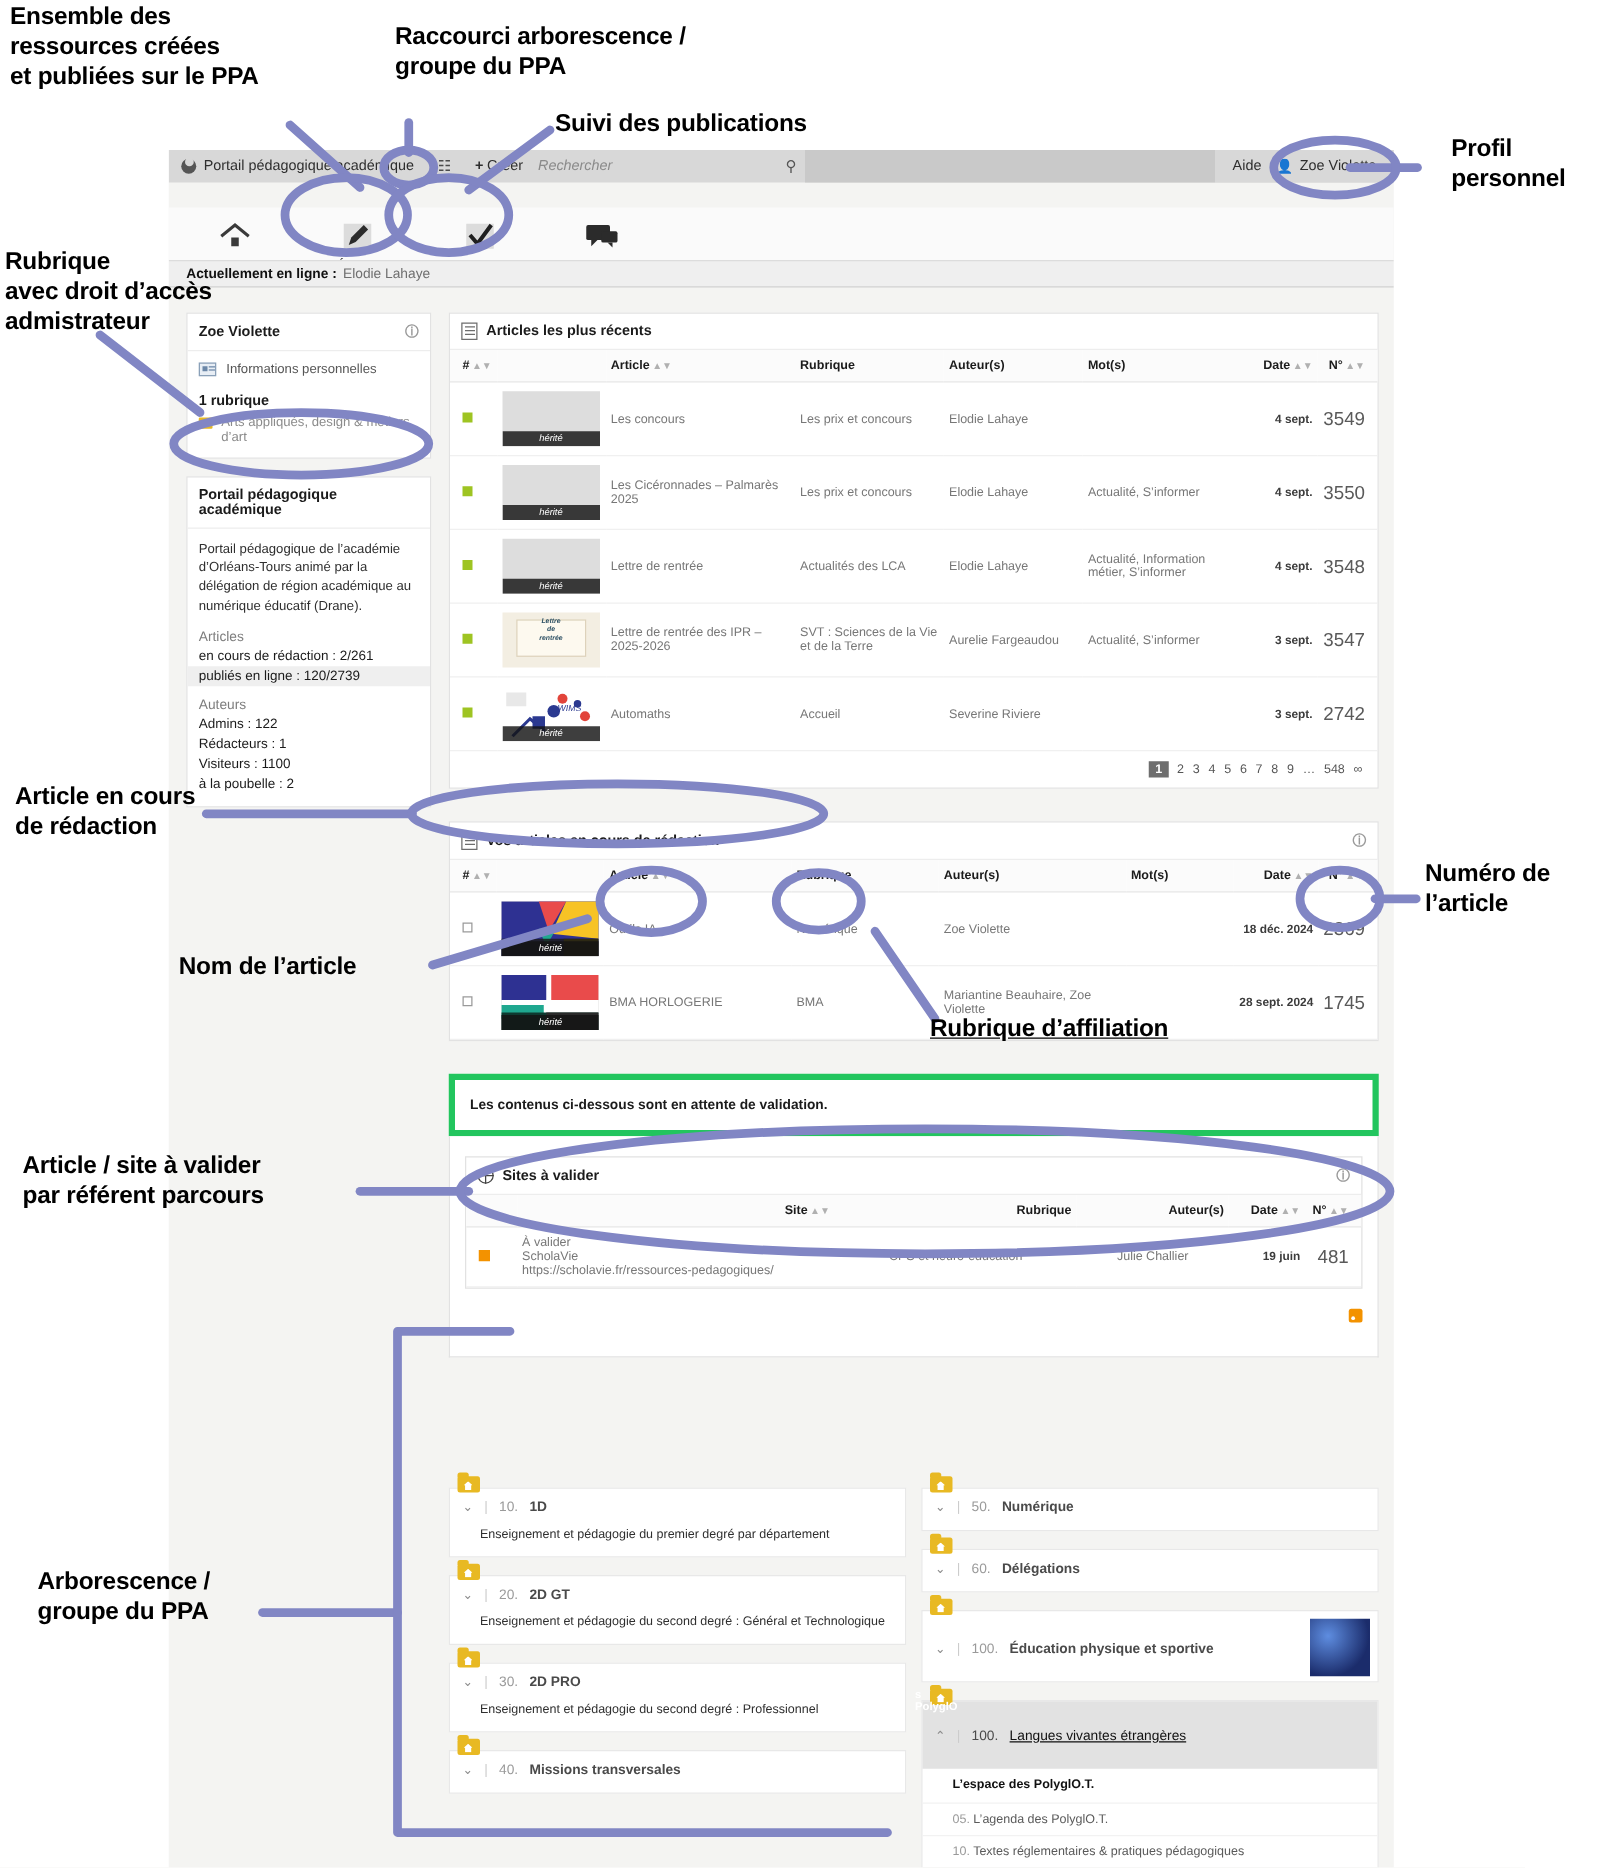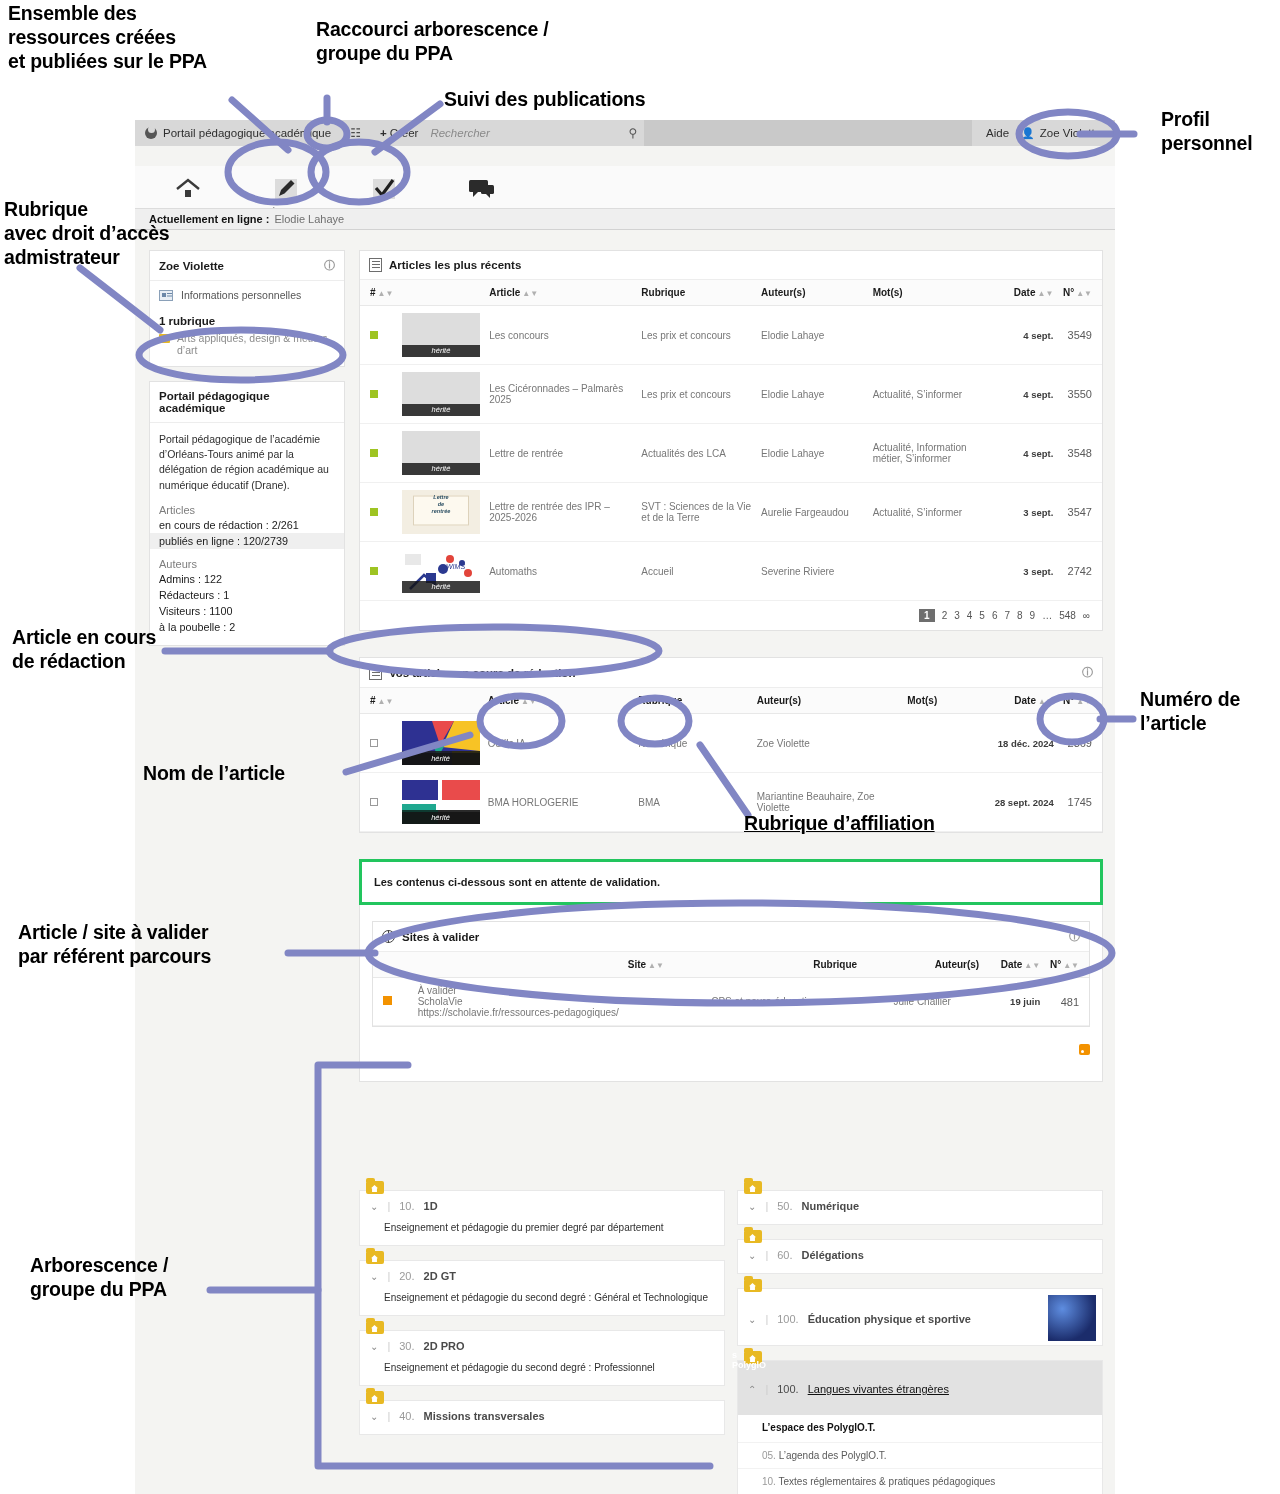--- a/index.html
+++ b/index.html
@@ -101,40 +101,40 @@
   table { width:100%; border-collapse:collapse; }
   thead th {
     font-size:10px; font-weight:bold; color:#1b1b1b; padding:7px 4px;
     background:#fbfbfb; border-bottom:1px solid #e8e8e8; white-space:nowrap;text-align:right;
   }
   .sortarrow { color:#b0b0b0; font-size:8px; margin-left:2px; }
   tbody td {
     font-size:10px; color:#777; padding:7px 4px; border-bottom:1px solid #f0f0f0;
     vertical-align:middle;
   }
-  td.num { text-align:right; color:#5a5a5a; font-size:11px; padding-right:10px; }
+  td.num { text-align:right; color:#5a5a5a; font-size:15px; padding-right:10px; }
   td.date { text-align:right; white-space:nowrap; color:#3c3c3c; font-weight:bold; font-size:9.5px;}
   .greenbox{width:8px;height:8px;background:#9ec422;display:inline-block;}
   .chk{width:8px;height:8px;border:1px solid #9a9a9a;display:inline-block;background:#fff;}
 
   .thumb { width:78px; height:44px; position:relative; overflow:hidden; background:#ddd;font-style:italic; }
   .thumb .cap {
     position:absolute; left:0; right:0; bottom:0; height:12px; background:rgba(20,20,20,.82);
     color:#fff; font-size:7.5px; text-align:center; line-height:12px;
   }
   .th-temple{background:linear-gradient(150deg,#b9b0a1 0%,#8e8madf 1%,#9a9182 45%,#6e675c 100%);}
   .th-letter{background:#f3eee2;}
   .th-letter .env{position:absolute;left:50%;top:50%;transform:translate(-50%,-55%);width:56px;height:30px;background:#fdf9ef;border:1px solid #ddd2bb;}
   .th-letter .txt{position:absolute;left:0;right:0;top:4px;text-align:center;font-size:5.5px;color:#2c4f63;line-height:1.25;font-weight:bold;}
   .th-auto{background:#ffffff;}
 
   .pager { display:flex; justify-content:flex-end; align-items:center; gap:7px; padding:8px 12px; font-size:10px; color:#555;}
   .pager .cur { background:#6e6e6e; color:#fff; padding:1px 5px; font-weight:bold;}
 
-  .notice { background:#ffffff; border:3px solid #22c55e; padding:14px 12px; font-size:11px; font-weight:bold; color:#1b1b1b; }
+  .notice { background:#ffffff; border:5px solid #22c55e; padding:14px 12px; font-size:11px; font-weight:bold; color:#1b1b1b; }
   .innerwrap { background:#ffffff; border:1px solid #e2e2e2; border-top:none; padding:16px 12px 22px; }
   .globe-icon{width:13px;height:13px;border:1.3px solid #444;border-radius:50%;position:relative;display:inline-block;flex:none;}
   .globe-icon::before{content:"";position:absolute;left:5px;top:-1.3px;width:1.3px;height:13px;background:#444;}
   .globe-icon::after{content:"";position:absolute;left:-1.3px;top:5px;width:13px;height:1.3px;background:#444;}
   .rss{width:11px;height:11px;background:#f39200;display:inline-block;border-radius:2px;position:relative;}
   .rss::after{content:"";position:absolute;left:2px;bottom:2px;width:3px;height:3px;background:#fff;border-radius:50%;}
 
   
   .tree-area { position:absolute; left:224px; top:960px; width:744px; display:flex; gap:12px; }
   .tree-col { width:366px; }

